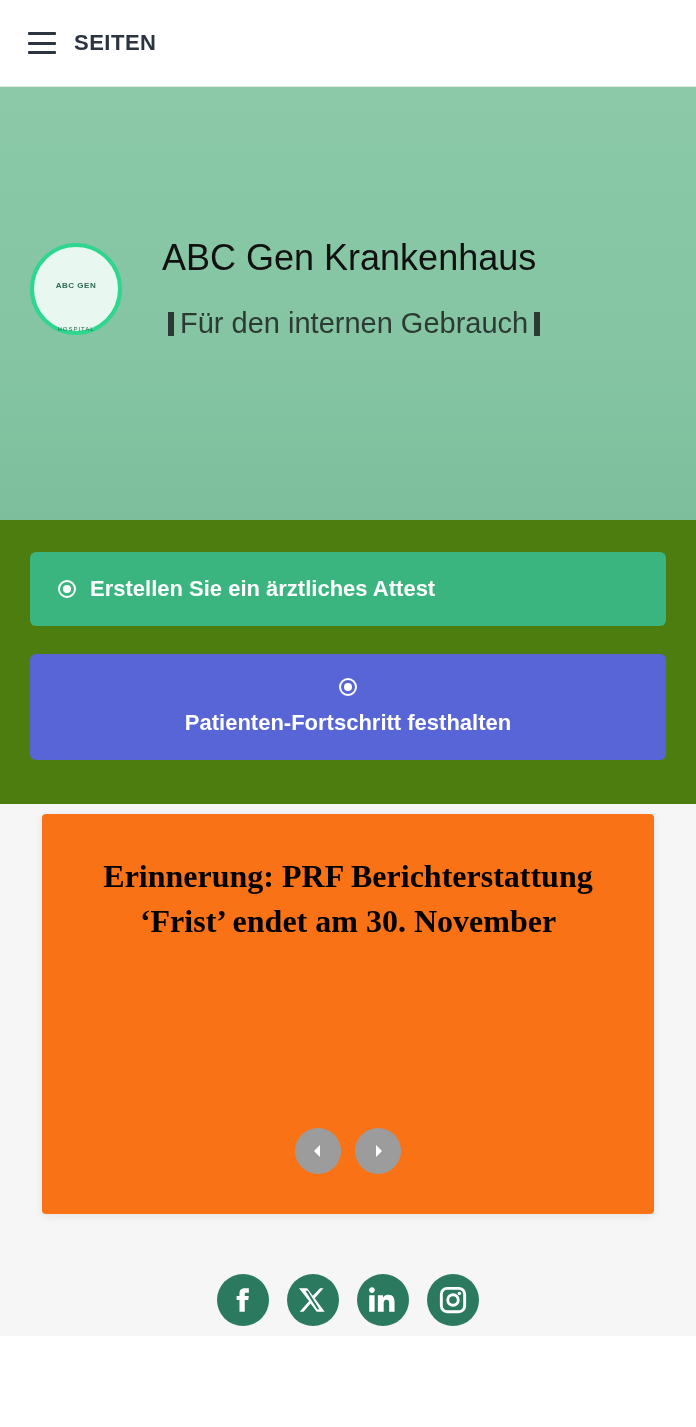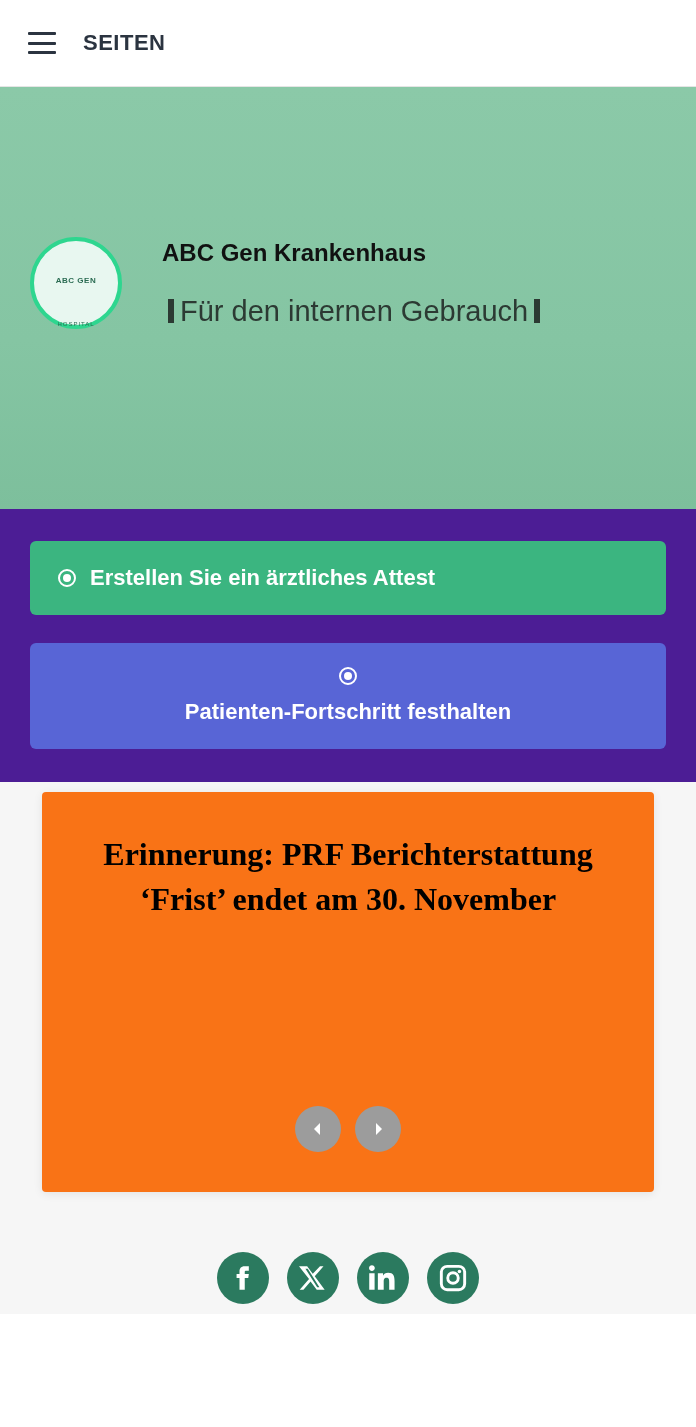--- a/index.html
+++ b/index.html
@@ -7,21 +7,21 @@
       font-family: -apple-system, BlinkMacSystemFont, "Segoe UI", Helvetica, Arial, sans-serif;
       width: 696px;
       background: #fff;
     }
     .header-bar {
       display: flex;
       align-items: center;
       padding: 30px 28px;
       background: #fff;
       border-bottom: 1px solid #e5e5e5;
-      gap: 27px;
+      gap: 18px;
     }
     .hamburger-icon {
       width: 28px;
       height: 22px;
       display: flex;
       flex-direction: column;
       justify-content: space-between;
       cursor: pointer;
     }
     .hamburger-icon span {
@@ -67,41 +67,41 @@
       letter-spacing: 0.5px;
       margin-top: 1px;
       line-height: 1;
     }
     .logo-subtext {
       font-size: 6px;
       color: #2a6b52;
       letter-spacing: 1px;
     }
     .hero-text h1 {
-      font-size: 24px;
-      font-weight: 700;
+      font-size: 36px;
+      font-weight: 400;
       color: #111;
       margin-bottom: 28px;
     }
     .hero-subtitle {
       font-size: 29px;
       color: #2c3a33;
       display: flex;
       align-items: center;
     }
     .hero-subtitle .bar {
       display: inline-block;
       width: 6px;
       height: 24px;
       background: #2c3a33;
       margin: 0 6px;
     }
     .actions {
-      padding: 32px 30px 5px 30px;
-      background: #4c1d95;
+      padding: 32px 30px 16px 30px;
+      background: #4d7c0f;
     }
     .action-btn {
       display: flex;
       align-items: center;
       width: 100%;
       border: none;
       border-radius: 6px;
       padding: 24px 28px;
       font-size: 22px;
       font-weight: 600;

